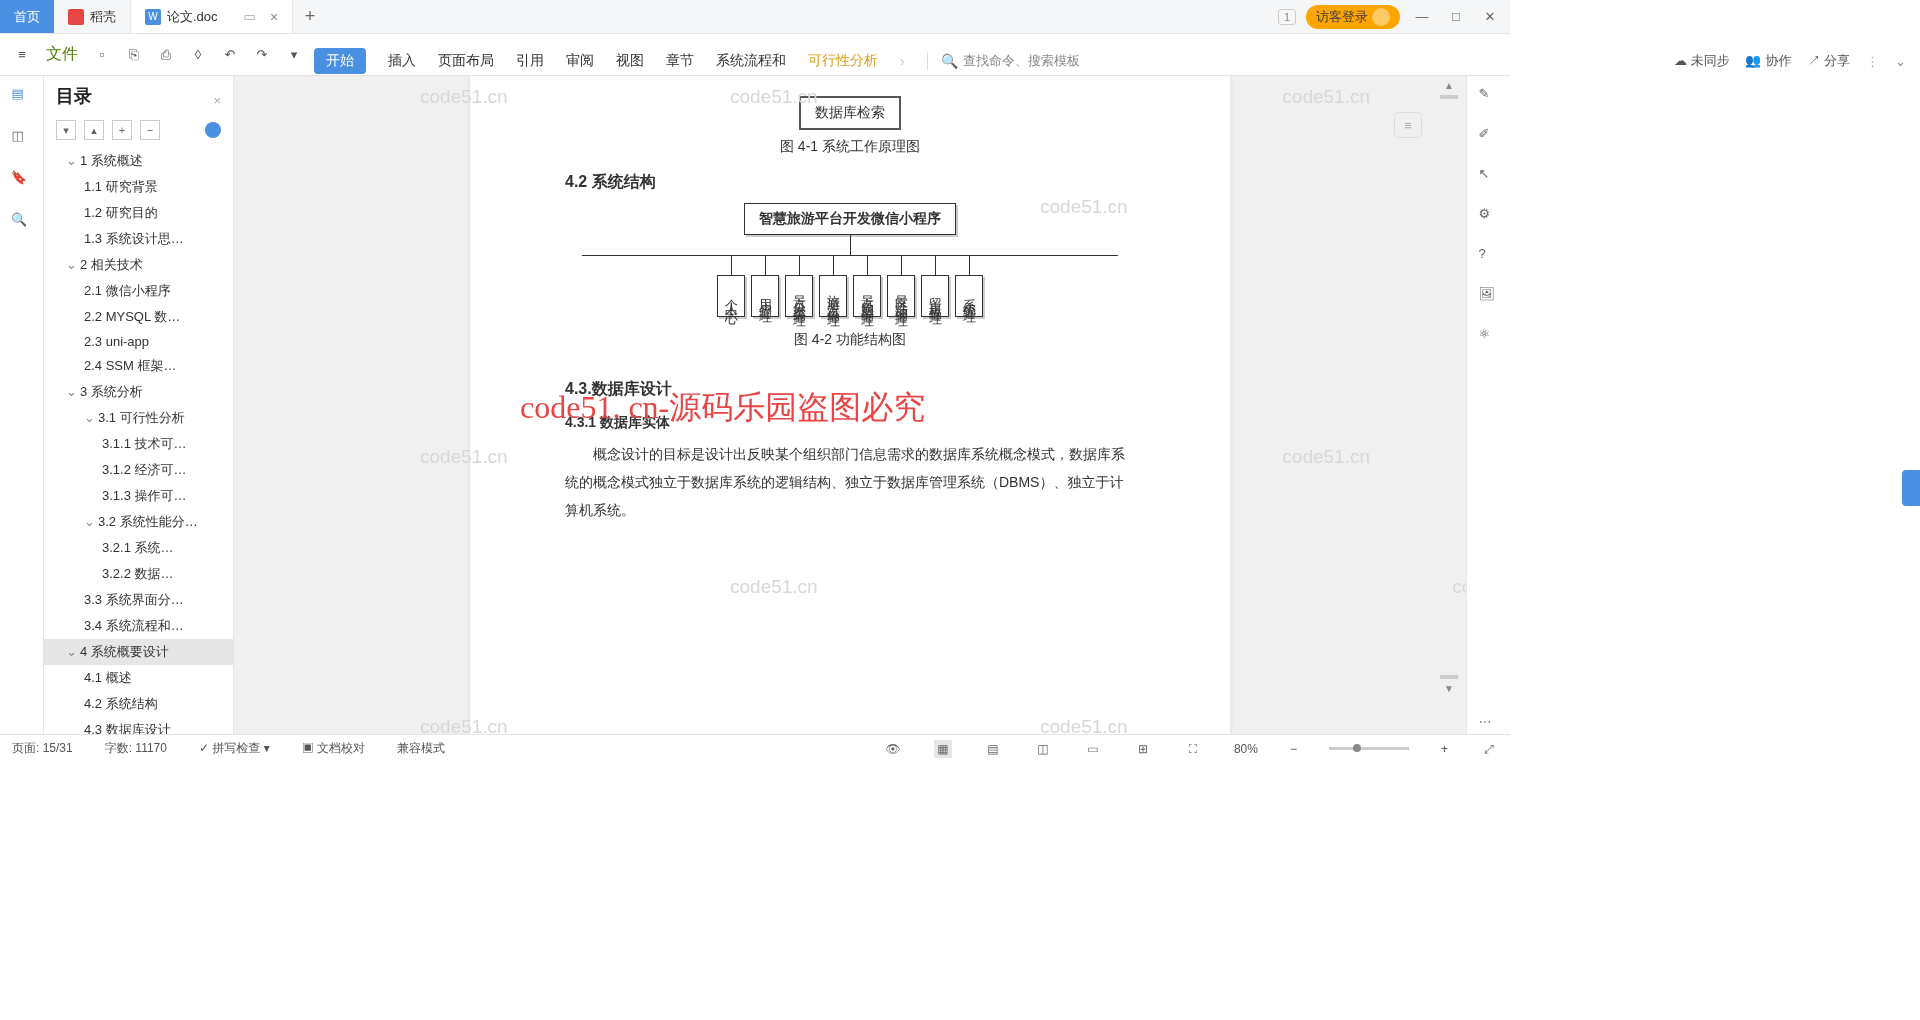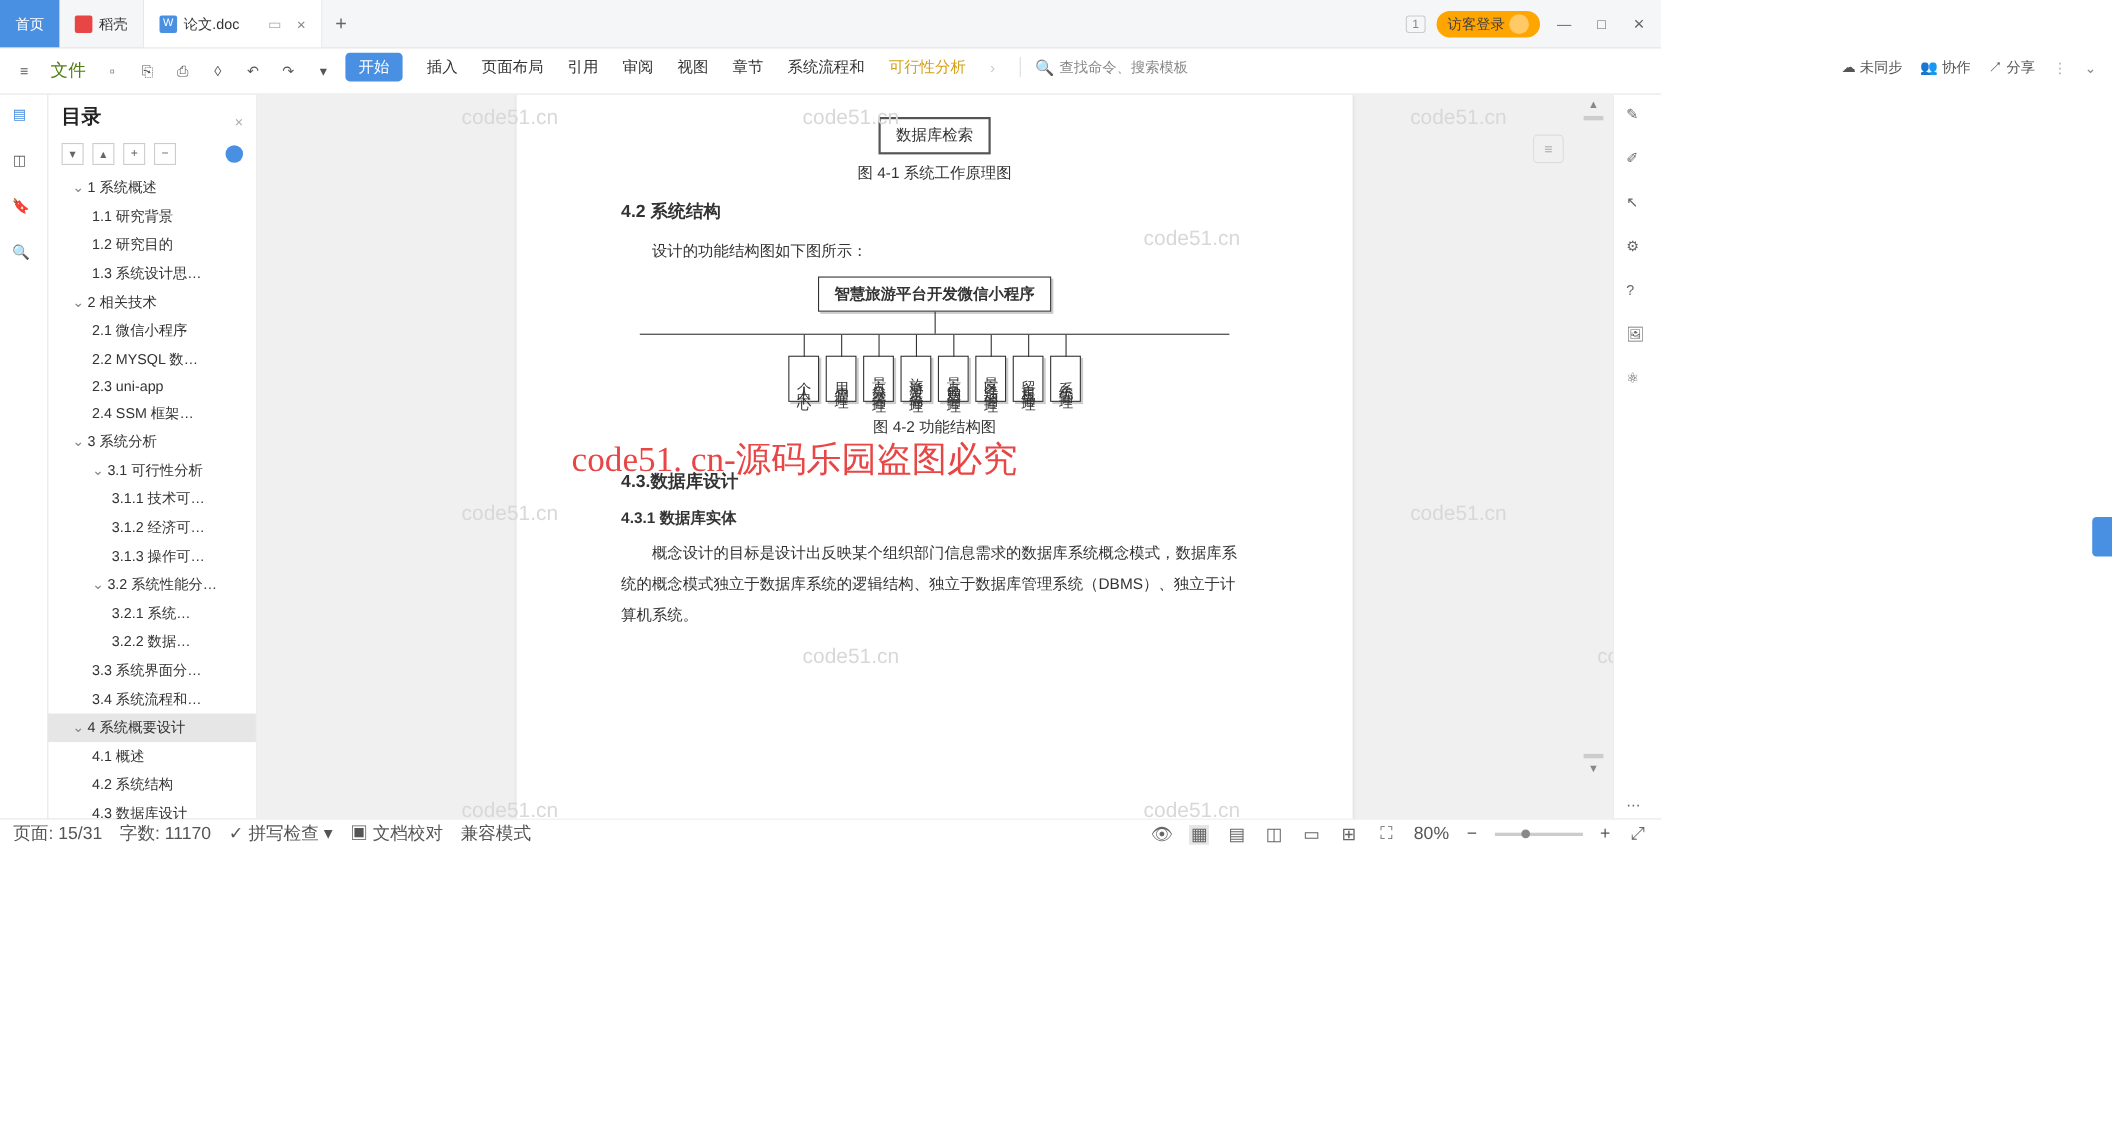--- a/index.html
+++ b/index.html
@@ -1,17 +1,17 @@
 <!DOCTYPE html>
 <html><head>
 <meta charset="utf-8">
 <style>
 *{margin:0;padding:0;box-sizing:border-box;font-family:"Microsoft YaHei",sans-serif}
 body{width:1510px;height:800px;background:#fff;overflow:hidden;font-size:13px;color:#333}
-.titlebar{height:44px;background:#f5f6f7;display:flex;align-items:stretch;border-bottom:1px solid #e5e5e5}
+.titlebar{height:34px;background:#f5f6f7;display:flex;align-items:stretch;border-bottom:1px solid #e5e5e5}
 .tab{display:flex;align-items:center;padding:0 14px;gap:6px;border-right:1px solid #e8e8e8;cursor:pointer;position:relative;font-size:13px}
 .tab.home{background:#4a90e2;color:#fff;border:none}
 .tab.active{background:#fff}
 .tab .wicon{width:16px;height:16px;background:#4a90e2;color:#fff;font-size:10px;display:flex;align-items:center;justify-content:center;border-radius:2px}
 .tab .dkicon{width:16px;height:16px;background:#e84545;border-radius:2px}
 .tab-close{margin-left:8px;color:#888;font-size:14px}
 .tab-add{width:34px;display:flex;align-items:center;justify-content:center;color:#666;font-size:18px}
 .titlebar-right{margin-left:auto;display:flex;align-items:center;gap:10px;padding-right:8px}
 .login-btn{background:#ffa500;color:#404040;padding:3px 10px;border-radius:12px;display:flex;align-items:center;gap:4px;font-size:13px}
 .login-btn .av{width:18px;height:18px;background:#ffc966;border-radius:50%}
@@ -52,21 +52,21 @@
 .h1{font-size:16px;font-weight:bold;margin:16px 0 10px}
 .h2{font-size:14px;font-weight:bold;margin:14px 0 8px}
 .body-txt{font-size:14px;line-height:2;text-indent:2em}
 .hier-box{border:1px solid #333;padding:6px 14px;font-weight:bold;text-align:center;width:fit-content;margin:10px auto;box-shadow:2px 2px 0 #ccc;font-size:14px}
 .hier-row{display:flex;justify-content:center;gap:6px;margin-top:40px;position:relative}
 .hier-row::before{content:"";position:absolute;top:-40px;left:50%;width:1px;height:20px;background:#333}
 .hier-row::after{content:"";position:absolute;top:-20px;left:3%;right:3%;height:1px;background:#333}
 .vbox{border:1px solid #333;width:28px;padding:8px 4px;writing-mode:vertical-rl;text-align:center;font-size:13px;box-shadow:2px 2px 0 #ccc;position:relative;letter-spacing:4px}
 .vbox::before{content:"";position:absolute;top:-20px;left:50%;width:1px;height:20px;background:#333}
 .rightbar{width:44px;border-left:1px solid #e5e5e5;display:flex;flex-direction:column;align-items:center;padding-top:10px;gap:20px}
-.statusbar{height:28px;border-top:1px solid #e5e5e5;display:flex;align-items:center;padding:0 12px;gap:16px;font-size:16px;color:#555}
+.statusbar{height:28px;border-top:1px solid #e5e5e5;display:flex;align-items:center;padding:0 12px;gap:32px;font-size:12px;color:#555}
 .statusbar .sp{flex:1}
 .sb-ico{width:18px;height:18px;display:flex;align-items:center;justify-content:center;color:#666}
 .scroll-handle{position:absolute;right:2px;width:30px;display:flex;flex-direction:column;align-items:center;gap:4px;color:#888;font-size:10px}
 .blue-tab{position:absolute;right:0;top:470px;width:18px;height:36px;background:#4a90e2;border-radius:4px 0 0 4px}
 </style>
 </head>
 <body>
 
 <div class="titlebar">
   <div class="tab home">
@@ -188,21 +188,20 @@
       <div class="wm" style="top:370px;left:-50px">code51.cn</div>
       <div class="wm" style="top:370px;right:-140px">code51.cn</div>
       <div class="wm" style="top:500px;left:260px">code51.cn</div>
       <div class="wm" style="top:500px;right:-310px">code51.cn</div>
       <div class="wm" style="top:640px;left:-50px">code51.cn</div>
       <div class="wm" style="top:640px;left:570px">code51.cn</div>
 
       <div class="dbox">数据库检索</div>
       <div class="figcap">图 4-1 系统工作原理图</div>
       <div class="h1">4.2 系统结构</div>
-      <div class="body-txt">设计的功能结构图如下图所示：</div>
       <div class="hier-box">智慧旅游平台开发微信小程序</div>
       <div class="hier-row" id="hrow">
           <div class="vbox">个人中心</div>
           <div class="vbox">用户管理</div>
           <div class="vbox">景点分类管理</div>
           <div class="vbox">旅游景点管理</div>
           <div class="vbox">景点购票管理</div>
           <div class="vbox">景区活动管理</div>
           <div class="vbox">留言板管理</div>
           <div class="vbox">系统管理</div>

